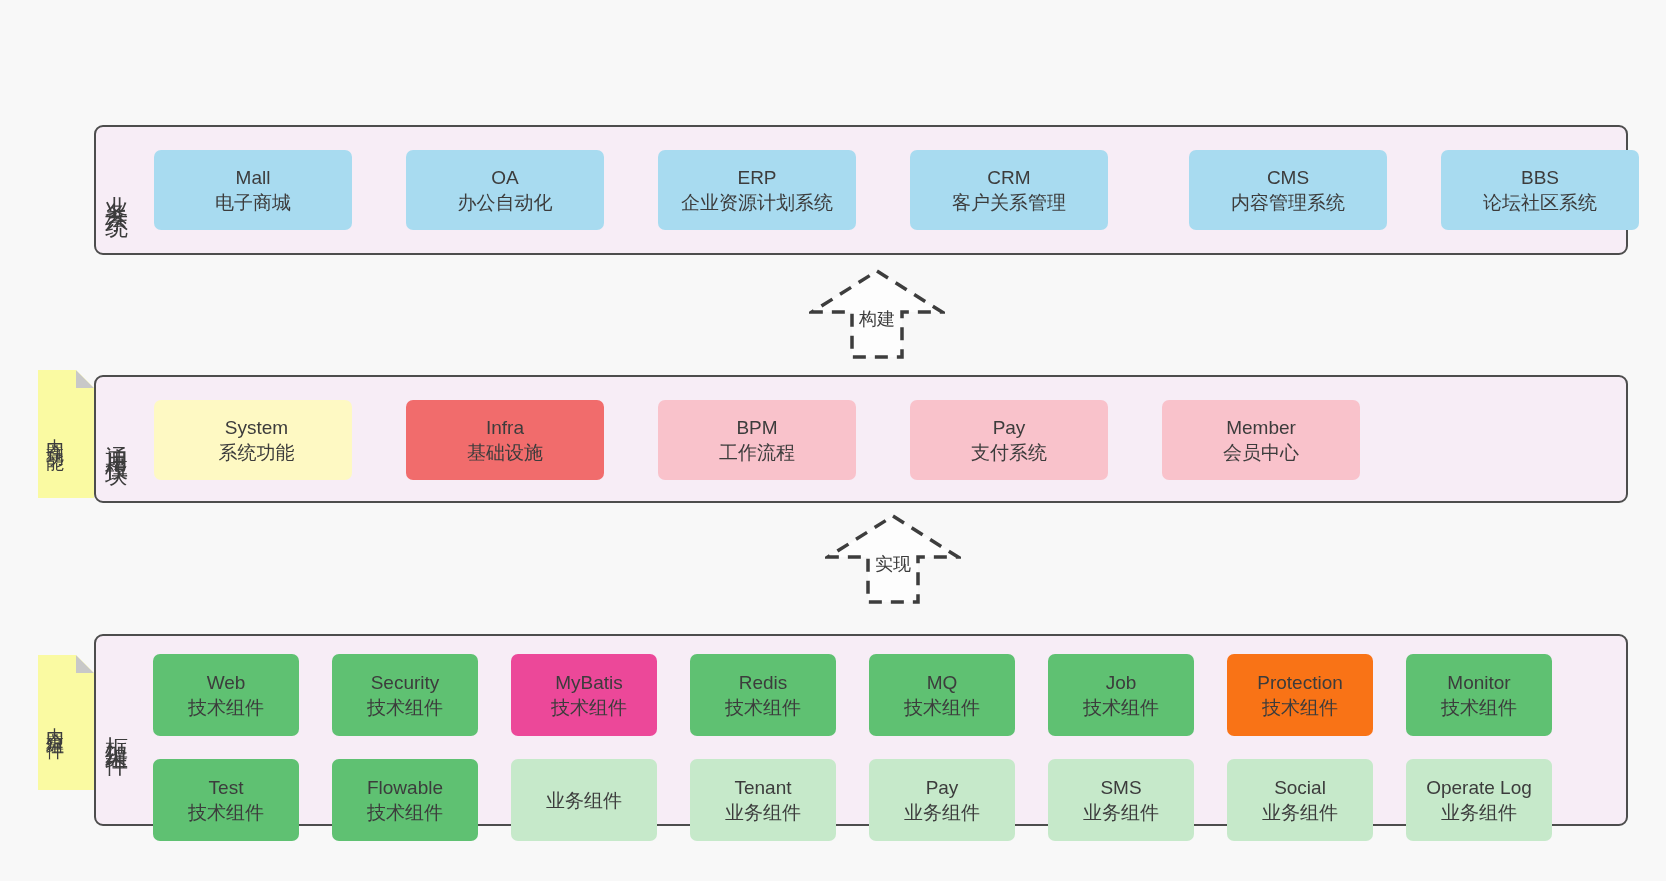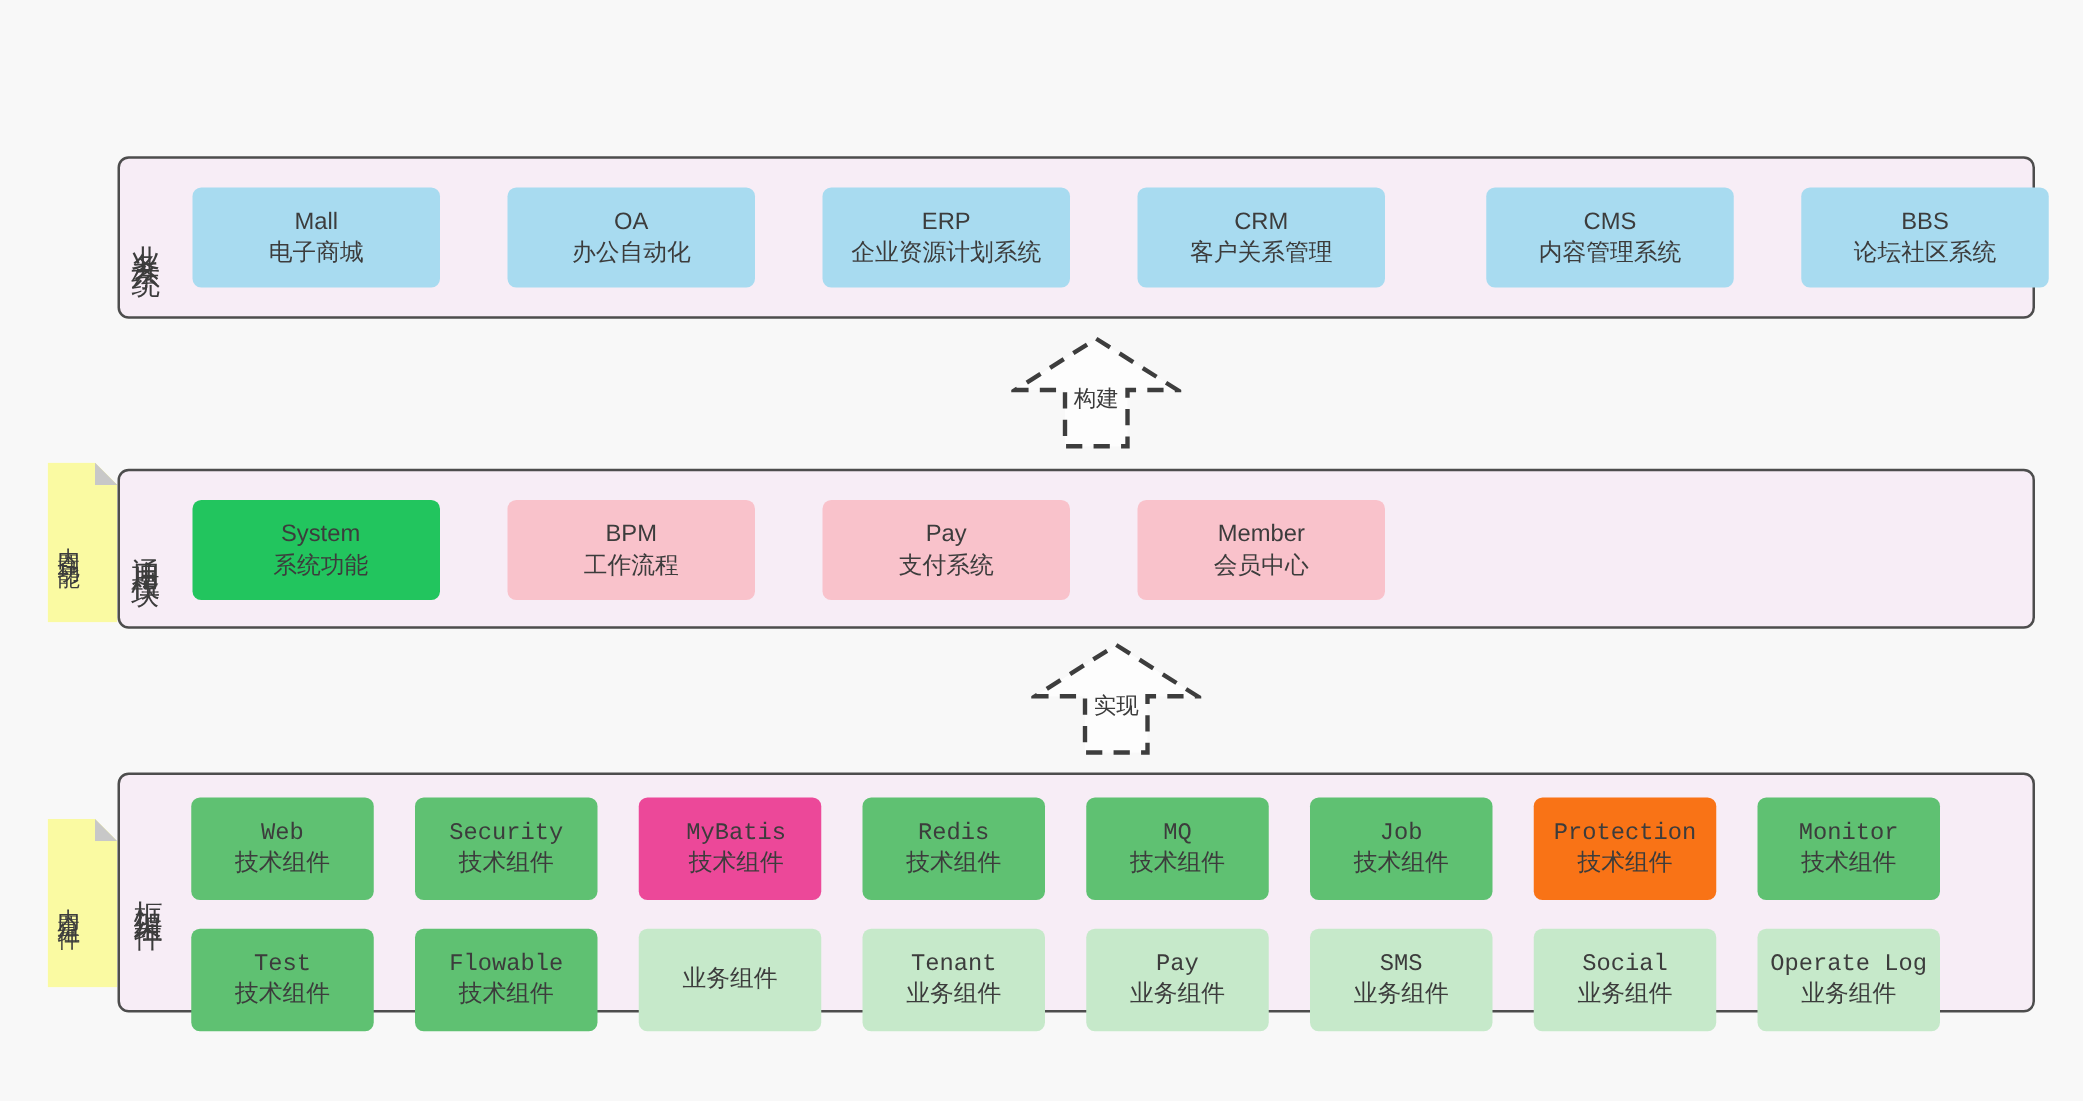--- a/index.html
+++ b/index.html
@@ -16,21 +16,21 @@
   .panel {
     position: absolute;
     background: var(--panel-bg, #f7edf6);
     border: 2px solid var(--panel-border, #4d4d4d);
     border-radius: 9px;
     box-sizing: border-box;
     z-index: 2;
   }
   #panel-business   { left: 94px; top: 125px; width: 1534px; height: 130px; padding-left: 12px; }
   #panel-modules    { left: 94px; top: 375px; width: 1534px; height: 128px; }
-  #panel-components { left: 94px; top: 618px; width: 1534px; height: 192px; font-family: Liberation Mono, monospace; }
+  #panel-components { left: 94px; top: 634px; width: 1534px; height: 192px; }
 
   .side-label {
     position: absolute; left: 9px; top: 50%;
     transform: translateY(-50%);
     writing-mode: vertical-rl; text-orientation: upright;
     font-size: 23px; letter-spacing: 6px; line-height: 1;
     color: var(--text, #3c3c3c);
     white-space: nowrap;
   }
 
@@ -158,23 +158,27 @@
             <div class="box-subtitle">论坛社区系统</div>
           </div>
         </div>
       </div>
   </div>
 
   <div class="panel" id="panel-modules">
     <span class="side-label">通用模块</span>
     <div class="rows-holder cols6">
         <div class="box-row">
-          <div class="box" style="background: #22c55e; padding-left: 17px;">
+          <div class="box" style="background: #fef9c3; padding-left: 17px;">
             <div class="box-title">System</div>
             <div class="box-subtitle">系统功能</div>
+          </div>
+          <div class="box" style="background: rgb(241, 108, 108);">
+            <div class="box-title">Infra</div>
+            <div class="box-subtitle">基础设施</div>
           </div>
           <div class="box" style="background: rgb(249, 194, 203);">
             <div class="box-title">BPM</div>
             <div class="box-subtitle">工作流程</div>
           </div>
           <div class="box" style="background: rgb(249, 194, 203);">
             <div class="box-title">Pay</div>
             <div class="box-subtitle">支付系统</div>
           </div>
           <div class="box" style="background: rgb(249, 194, 203);">

